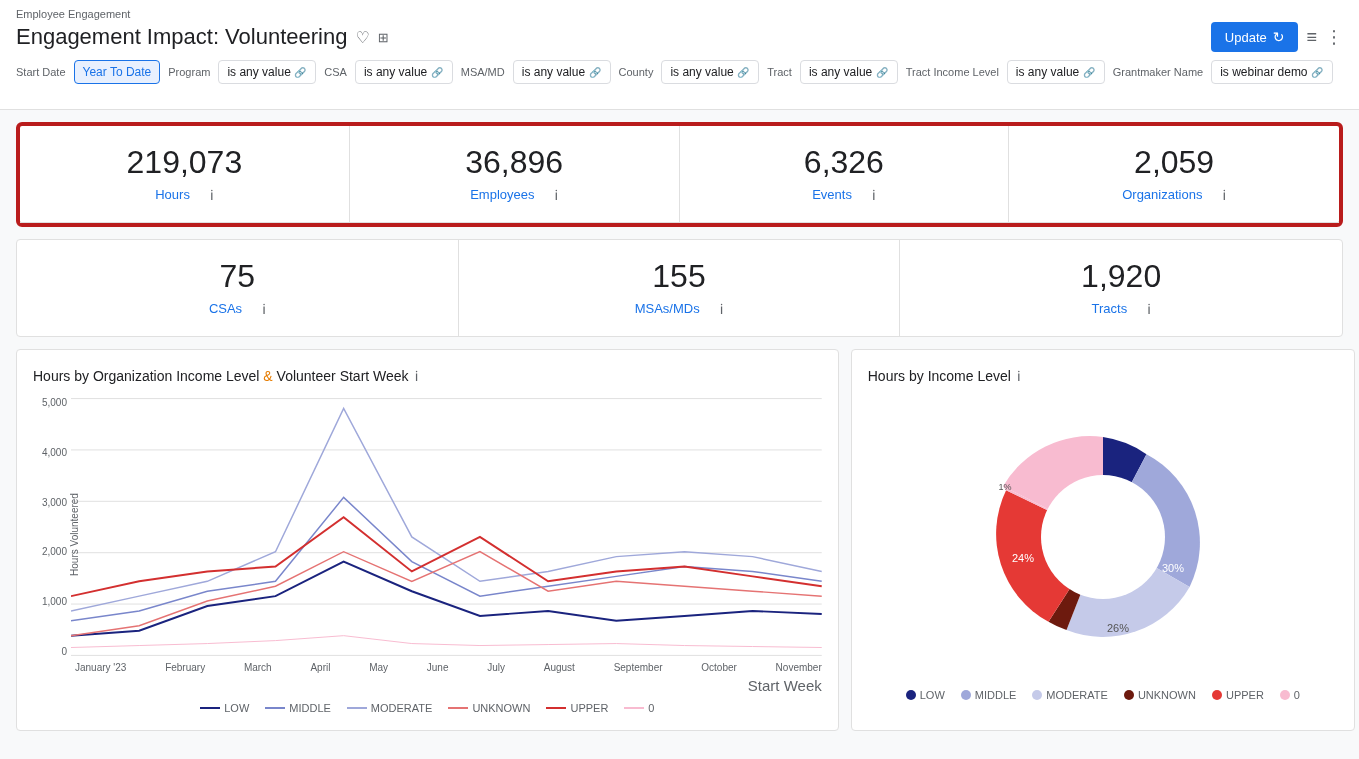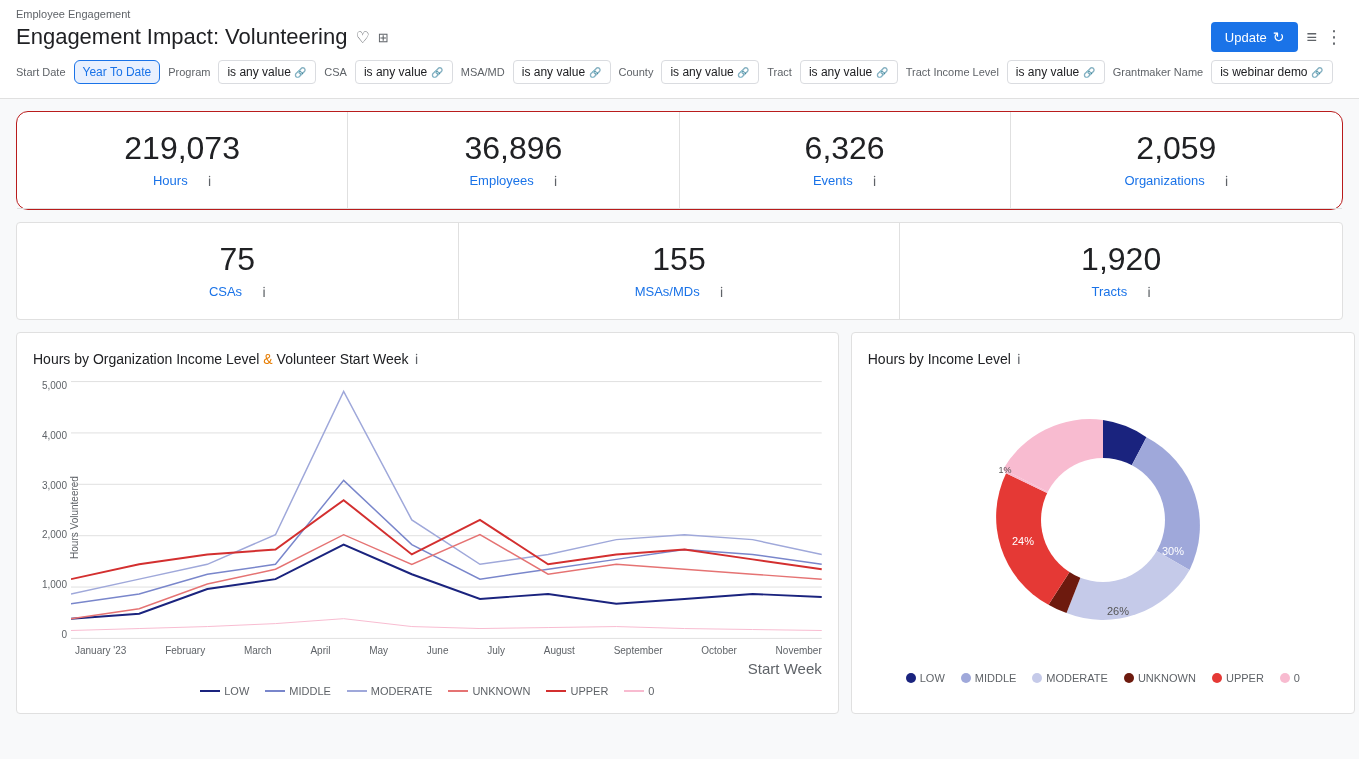--- a/index.html
+++ b/index.html
@@ -1,35 +1,35 @@
 <!DOCTYPE html>
 <html><head>
   <meta charset="utf-8">
   <style>
     * { box-sizing: border-box; margin: 0; padding: 0; }
     body { font-family: 'Google Sans', Arial, sans-serif; background: #f8f9fa; color: #202124; font-size: 13px; }
 
-    .top-bar { background: #fff; padding: 8px 16px 6px 16px; border-bottom: 1px solid #e0e0e0; }
+    .top-bar { background: #fff; padding: 8px 16px 17px 16px; border-bottom: 1px solid #e0e0e0; }
     .app-label { font-size: 11px; color: #5f6368; margin-bottom: 2px; }
     .page-title-row { display: flex; align-items: center; justify-content: space-between; }
     .page-title { font-size: 22px; font-weight: 400; color: #202124; display: flex; align-items: center; gap: 8px; }
     .title-icon { color: #5f6368; cursor: pointer; font-size: 16px; }
     .header-right { display: flex; align-items: center; gap: 8px; }
     .update-btn { background: #1a73e8; color: #fff; border: none; border-radius: 4px; padding: 7px 14px; font-size: 13px; cursor: pointer; display: flex; align-items: center; gap: 6px; }
     .filter-icon { color: #5f6368; font-size: 18px; cursor: pointer; }
 
     .filters-row { display: flex; align-items: center; gap: 8px; padding: 8px 0 8px 0; flex-wrap: wrap; }
     .filter-label { font-size: 11px; color: #5f6368; white-space: nowrap; }
     .filter-chip { display: flex; align-items: center; gap: 4px; border: 1px solid #dadce0; border-radius: 4px; padding: 4px 8px; font-size: 12px; color: #202124; background: #fff; cursor: pointer; white-space: nowrap; }
-    .filter-chip.active { background: #e8f0fe; border-color: #1a73e8; color: #1a73e8; font-weight: 500; border-radius: 6px; }
+    .filter-chip.active { background: #e8f0fe; border-color: #1a73e8; color: #1a73e8; font-weight: 500; }
     .filter-link-icon { font-size: 10px; color: #5f6368; }
 
     .main-content { padding: 12px 16px; }
 
-    .kpi-grid { display: grid; grid-template-columns: repeat(4, 1fr); gap: 0; background: #fff; border: 1px solid #b91c1c; border-radius: 12px; margin-bottom: 12px; }
+    .kpi-grid { display: grid; grid-template-columns: repeat(4, 1fr); gap: 0; background: #fff; border: 4px solid #b91c1c; border-radius: 6px; margin-bottom: 12px; }
     .kpi-card { padding: 18px 12px; text-align: center; border-right: 1px solid #e0e0e0; border-bottom: 1px solid #e0e0e0; }
     .kpi-card:nth-child(4), .kpi-card:nth-child(8) { border-right: none; }
     .kpi-card:nth-child(5), .kpi-card:nth-child(6), .kpi-card:nth-child(7), .kpi-card:nth-child(8) { border-bottom: none; }
     .kpi-value { font-size: 32px; font-weight: 400; color: #202124; }
     .kpi-label { font-size: 13px; color: #1a73e8; margin-top: 4px; display: flex; align-items: center; justify-content: center; gap: 20px; }
     .kpi-info-icon { color: #5f6368; font-size: 14px; }
 
     .kpi-grid-row2 { display: grid; grid-template-columns: 1fr 1fr 1fr; gap: 0; background: #fff; border: 1px solid #e0e0e0; border-radius: 4px; margin-bottom: 12px; }
     .kpi-card-r2 { padding: 18px 12px; text-align: center; border-right: 1px solid #e0e0e0; }
     .kpi-card-r2:last-child { border-right: none; }

